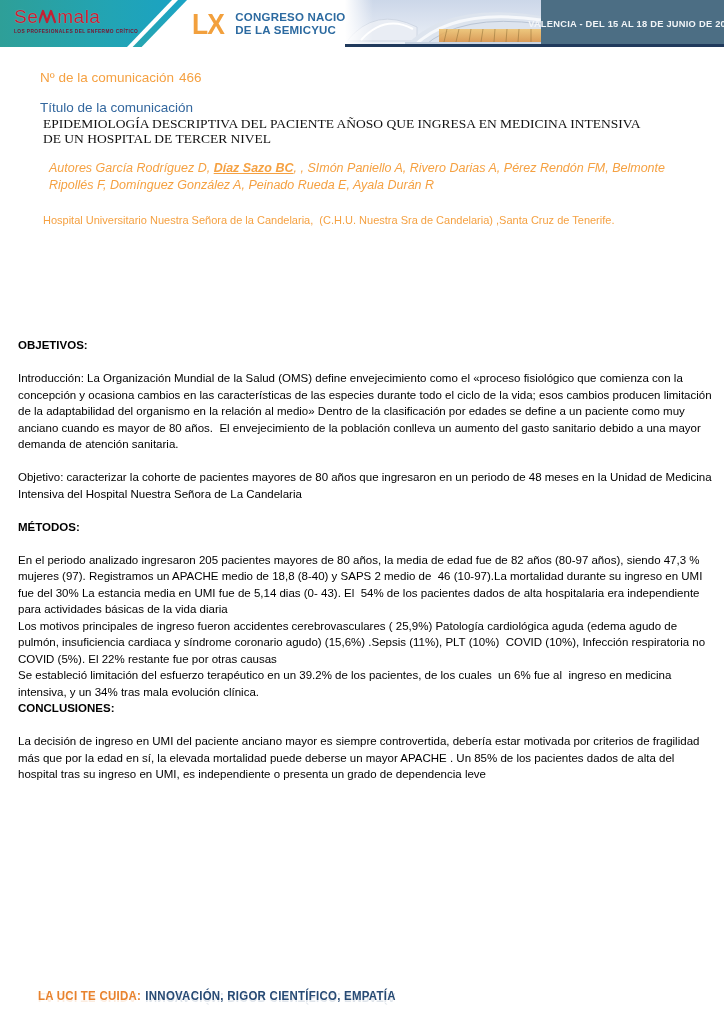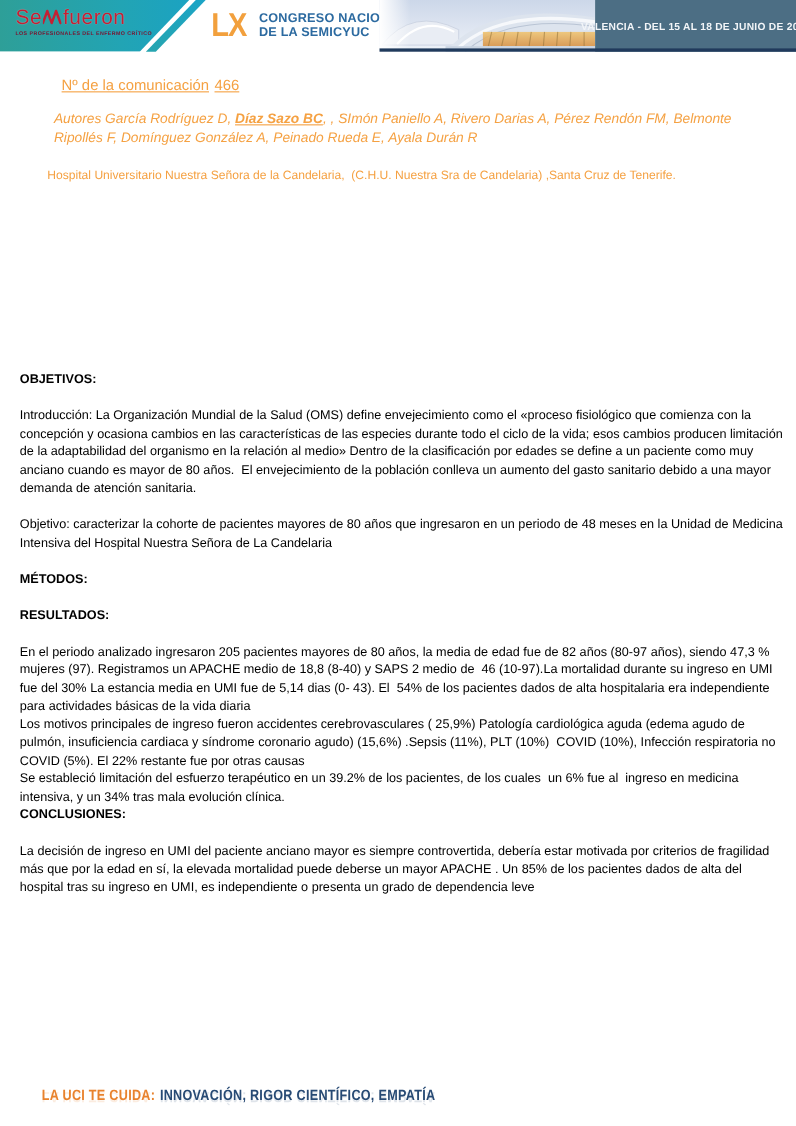--- a/index.html
+++ b/index.html
@@ -32,21 +32,21 @@
   .header-photo{position:absolute;left:345px;top:0;width:196px;height:47px;}
   .header-venue{
     position:absolute;left:541px;top:0;width:183px;height:47px;background:#4C6E84;
     display:flex;align-items:center;justify-content:center;
   }
   .header-venue span{font-size:9.3px;font-weight:700;color:#f2f5f8;letter-spacing:.25px;white-space:nowrap;}
   .header-strip{position:absolute;left:345px;right:0;bottom:0;height:3px;background:#203A5C;}
 
   
   .meta{position:absolute;top:70px;left:40px;width:660px;}
-  .comm-line{font-size:13.5px;color:#F5A142;margin:0 0 15px 16px;text-decoration:underline;}
+  .comm-line{font-size:13.5px;color:#F5A142;margin:0 0 15px 0;}
   .comm-line .num{margin-left:5px;}
   .title-label{font-size:13.5px;color:#33679E;margin:0 0 1px 0;}
   .abstract-title{
     font-family:"Liberation Serif","DejaVu Serif",serif;font-weight:400;
     font-size:13.5px;line-height:1.12;color:#111;margin:0 0 0 3px;white-space:pre-line;
   }
   .authors{font-size:12.5px;font-style:italic;color:#F5A142;line-height:1.38;margin:14px 0 0 9px;white-space:pre-wrap;}
   .author-hl{font-weight:700;text-decoration:underline;}
   .hospital{font-size:11px;color:#F5A142;line-height:1.38;margin:18px 0 0 3px;white-space:pre-wrap;}
 
@@ -73,21 +73,21 @@
 </head>
 <body>
 
 <div class="page">
 
   <div class="header">
     <div class="header-left">
       <div class="logo">
         <span class="logo-text">Se</span><svg class="heartbeat" width="17" height="15" viewBox="0 0 17 15">
             <polyline points="0,13 4,2 8,13 12,2 16,13" fill="none" stroke="#C42033" stroke-width="2.2" stroke-linejoin="round" stroke-linecap="round"></polyline>
-          </svg><span class="logo-text">fueron</span>
+          </svg><span class="logo-text">mala</span>
       </div>
       <div class="logo-tagline">LOS PROFESIONALES DEL ENFERMO CRÍTICO</div>
     </div>
     <div class="diag-stripe"></div>
 
     <div class="congress-title">
       <span class="congress-numeral">LX</span>
       <span class="congress-lines">
         <span>CONGRESO NACIONAL</span>
         <span>DE LA SEMICYUC</span>
@@ -133,32 +133,34 @@
     </div>
 
     <div class="header-venue">
       <span>VALENCIA - DEL 15 AL 18 DE JUNIO DE 2025</span>
     </div>
     <div class="header-strip"></div>
   </div>
 
   <div class="meta">
     <p class="comm-line"><span>Nº de la comunicación</span><span class="num">466</span></p>
+    <p class="title-label">Título de la comunicación</p>
+    <h1 class="abstract-title">EPIDEMIOLOGÍA DESCRIPTIVA DEL PACIENTE AÑOSO QUE INGRESA EN MEDICINA INTENSIVA
+DE UN HOSPITAL DE TERCER NIVEL</h1>
     <p class="authors"><span>Autores García Rodríguez D, </span><span class="author-hl">Díaz Sazo BC</span><span>, , SImón Paniello A, Rivero Darias A, Pérez Rendón FM, Belmonte Ripollés F, Domínguez González A, Peinado Rueda E, Ayala Durán R</span></p>
     <p class="hospital">Hospital Universitario Nuestra Señora de la Candelaria,  (C.H.U. Nuestra Sra de Candelaria) ,Santa Cruz de Tenerife.</p>
   </div>
 
   <div class="body">
     <h2>OBJETIVOS:</h2>
     <p>Introducción: La Organización Mundial de la Salud (OMS) define envejecimiento como el «proceso fisiológico que comienza con la concepción y ocasiona cambios en las características de las especies durante todo el ciclo de la vida; esos cambios producen limitación de la adaptabilidad del organismo en la relación al medio» Dentro de la clasificación por edades se define a un paciente como muy anciano cuando es mayor de 80 años.  El envejecimiento de la población conlleva un aumento del gasto sanitario debido a una mayor demanda de atención sanitaria.</p>
     <p>Objetivo: caracterizar la cohorte de pacientes mayores de 80 años que ingresaron en un periodo de 48 meses en la Unidad de Medicina Intensiva del Hospital Nuestra Señora de La Candelaria</p>
 
     <h2>MÉTODOS:</h2>
 
-    <h2>RESULTADOS:</h2>
     <p class="tight">En el periodo analizado ingresaron 205 pacientes mayores de 80 años, la media de edad fue de 82 años (80-97 años), siendo 47,3 % mujeres (97). Registramos un APACHE medio de 18,8 (8-40) y SAPS 2 medio de  46 (10-97).La mortalidad durante su ingreso en UMI fue del 30% La estancia media en UMI fue de 5,14 dias (0- 43). El  54% de los pacientes dados de alta hospitalaria era independiente para actividades básicas de la vida diaria</p>
     <p class="tight">Los motivos principales de ingreso fueron accidentes cerebrovasculares ( 25,9%) Patología cardiológica aguda (edema agudo de pulmón, insuficiencia cardiaca y síndrome coronario agudo) (15,6%) .Sepsis (11%), PLT (10%)  COVID (10%), Infección respiratoria no COVID (5%). El 22% restante fue por otras causas</p>
     <p class="tight">Se estableció limitación del esfuerzo terapéutico en un 39.2% de los pacientes, de los cuales  un 6% fue al  ingreso en medicina intensiva, y un 34% tras mala evolución clínica.</p>
 
     <h2 class="no-gap">CONCLUSIONES:</h2>
     <p>La decisión de ingreso en UMI del paciente anciano mayor es siempre controvertida, debería estar motivada por criterios de fragilidad más que por la edad en sí, la elevada mortalidad puede deberse un mayor APACHE . Un 85% de los pacientes dados de alta del hospital tras su ingreso en UMI, es independiente o presenta un grado de dependencia leve</p>
   </div>
 
   <div class="footer">
     <div class="slogan">

